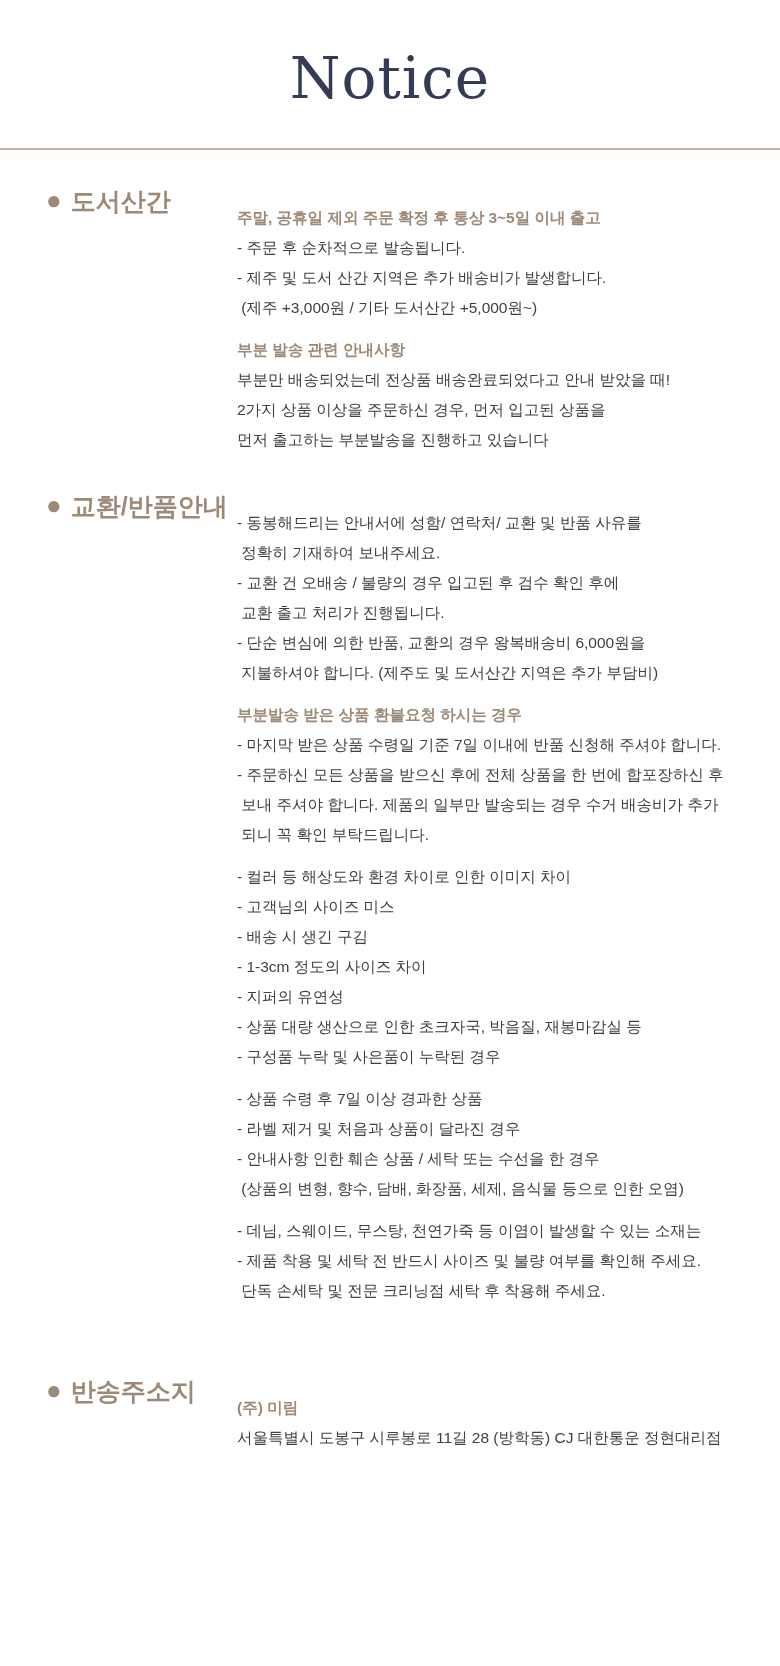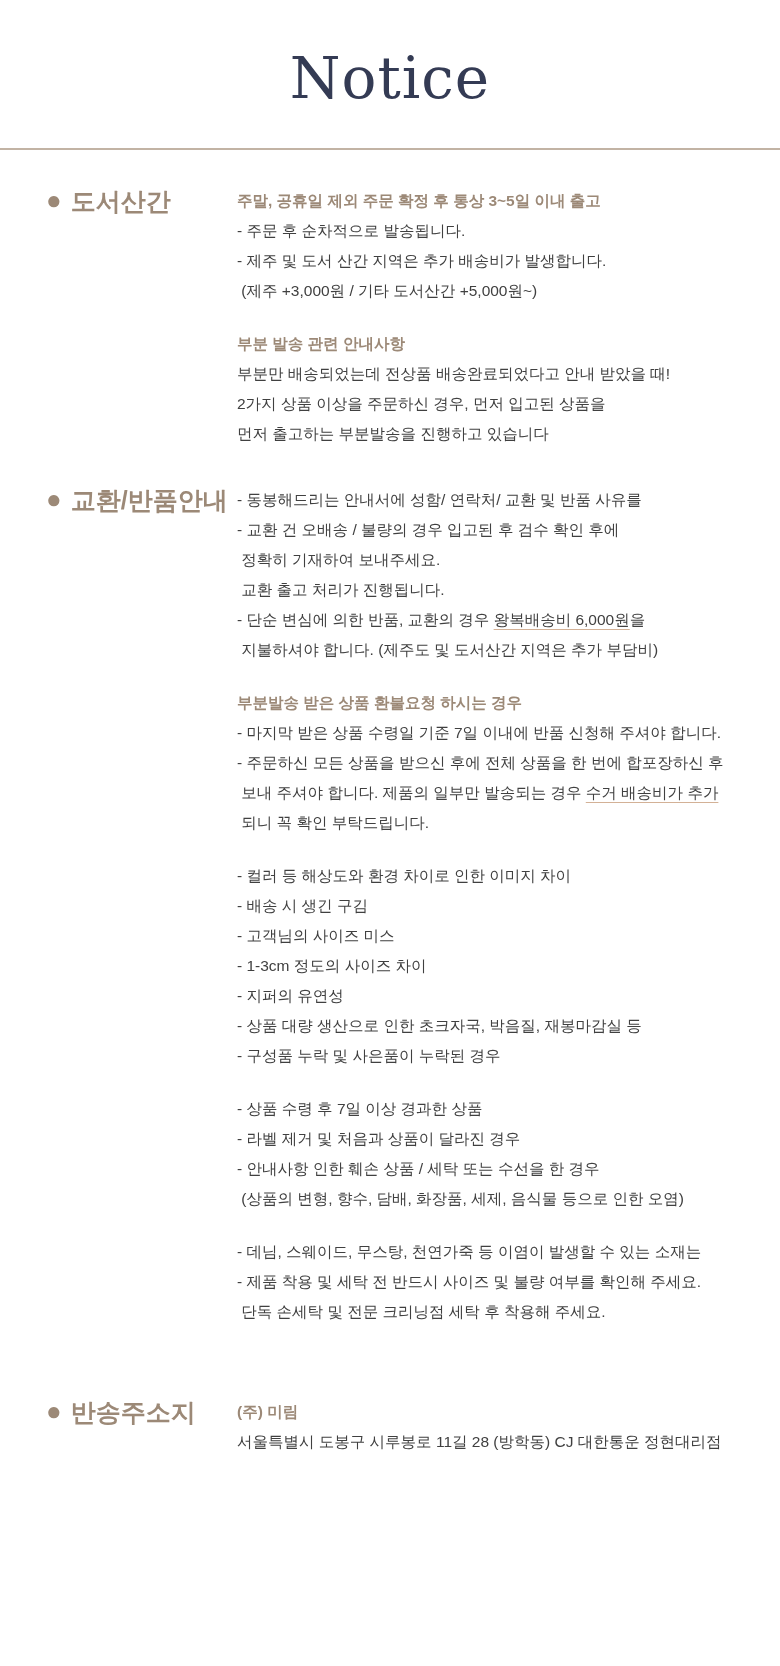--- a/index.html
+++ b/index.html
@@ -16,25 +16,25 @@
   }
   .top-divider{border:none;border-top:2px solid #c2b3a4;margin:34px 0 0 0;}
   .section{display:flex;align-items:flex-start;margin-top:36px;padding:0 14px 0 46px;}
   .sec-return-address{margin-top:70px;}
   .section-label{
     flex:0 0 191px;display:flex;align-items:center;gap:9px;
     color:#9c8977;font-weight:700;font-size:25px;line-height:30px;
   }
   .bullet{font-size:26px;line-height:1;position:relative;top:-1px;}
   .section-content{flex:1;font-size:15.5px;line-height:30px;min-width:0;}
-  .block{margin-top:23px;}
-  .block:first-child{margin-top:0;}
+  .block{margin-top:12px;}
+  .block:first-child{margin-top:17px;}
   .line{margin:0;white-space:pre-wrap;}
   .seg-accent{color:#9c8977;font-weight:700;}
-  .seg-underline{text-decoration:underline;text-decoration-color:#d3b196;text-underline-offset:4px;}
+  .seg-underline{text-decoration-color:#d3b196;text-underline-offset:4px;}
 </style>
 </head>
 <body>
 
 <header>
   <h1 class="notice-title">Notice</h1>
   <hr class="top-divider">
 </header>
 
 <main>
@@ -59,37 +59,37 @@
       </div>
     </section>
     <section class="section sec-exchange-return-info">
       <div class="section-label">
         <span class="bullet">●</span>
         <span class="label-text">교환/반품안내</span>
       </div>
       <div class="section-content">
         <div class="block">
           <p class="line"><span>- 동봉해드리는 안내서에 성함/ 연락처/ 교환 및 반품 사유를</span></p>
+          <p class="line"><span> 정확히 기재하여 보내주세요.</span></p>
           <p class="line"><span>- 교환 건 오배송 / 불량의 경우 입고된 후 검수 확인 후에</span></p>
-          <p class="line"><span> 정확히 기재하여 보내주세요.</span></p>
           <p class="line"><span> 교환 출고 처리가 진행됩니다.</span></p>
           <p class="line"><span>- 단순 변심에 의한 반품, 교환의 경우 </span><span class="seg-underline">왕복배송비 6,000원</span><span>을</span></p>
           <p class="line"><span> 지불하셔야 합니다. (제주도 및 도서산간 지역은 추가 부담비)</span></p>
         </div>
         <div class="block">
           <p class="line"><span class="seg-accent">부분발송 받은 상품 환불요청 하시는 경우</span></p>
           <p class="line"><span>- 마지막 받은 상품 수령일 기준 7일 이내에 반품 신청해 주셔야 합니다.</span></p>
           <p class="line"><span>- 주문하신 모든 상품을 받으신 후에 전체 상품을 한 번에 합포장하신 후</span></p>
           <p class="line"><span> 보내 주셔야 합니다. 제품의 일부만 발송되는 경우 </span><span class="seg-underline">수거 배송비가 추가</span></p>
           <p class="line"><span> 되니 꼭 확인 부탁드립니다.</span></p>
         </div>
         <div class="block">
           <p class="line"><span>- 컬러 등 해상도와 환경 차이로 인한 이미지 차이</span></p>
+          <p class="line"><span>- 고객님의 사이즈 미스</span></p>
           <p class="line"><span>- 배송 시 생긴 구김</span></p>
-          <p class="line"><span>- 고객님의 사이즈 미스</span></p>
           <p class="line"><span>- 1-3cm 정도의 사이즈 차이</span></p>
           <p class="line"><span>- 지퍼의 유연성</span></p>
           <p class="line"><span>- 상품 대량 생산으로 인한 초크자국, 박음질, 재봉마감실 등</span></p>
           <p class="line"><span>- 구성품 누락 및 사은품이 누락된 경우</span></p>
         </div>
         <div class="block">
           <p class="line"><span>- 상품 수령 후 7일 이상 경과한 상품</span></p>
           <p class="line"><span>- 라벨 제거 및 처음과 상품이 달라진 경우</span></p>
           <p class="line"><span>- 안내사항 인한 훼손 상품 / 세탁 또는 수선을 한 경우</span></p>
           <p class="line"><span> (상품의 변형, 향수, 담배, 화장품, 세제, 음식물 등으로 인한 오염)</span></p>

